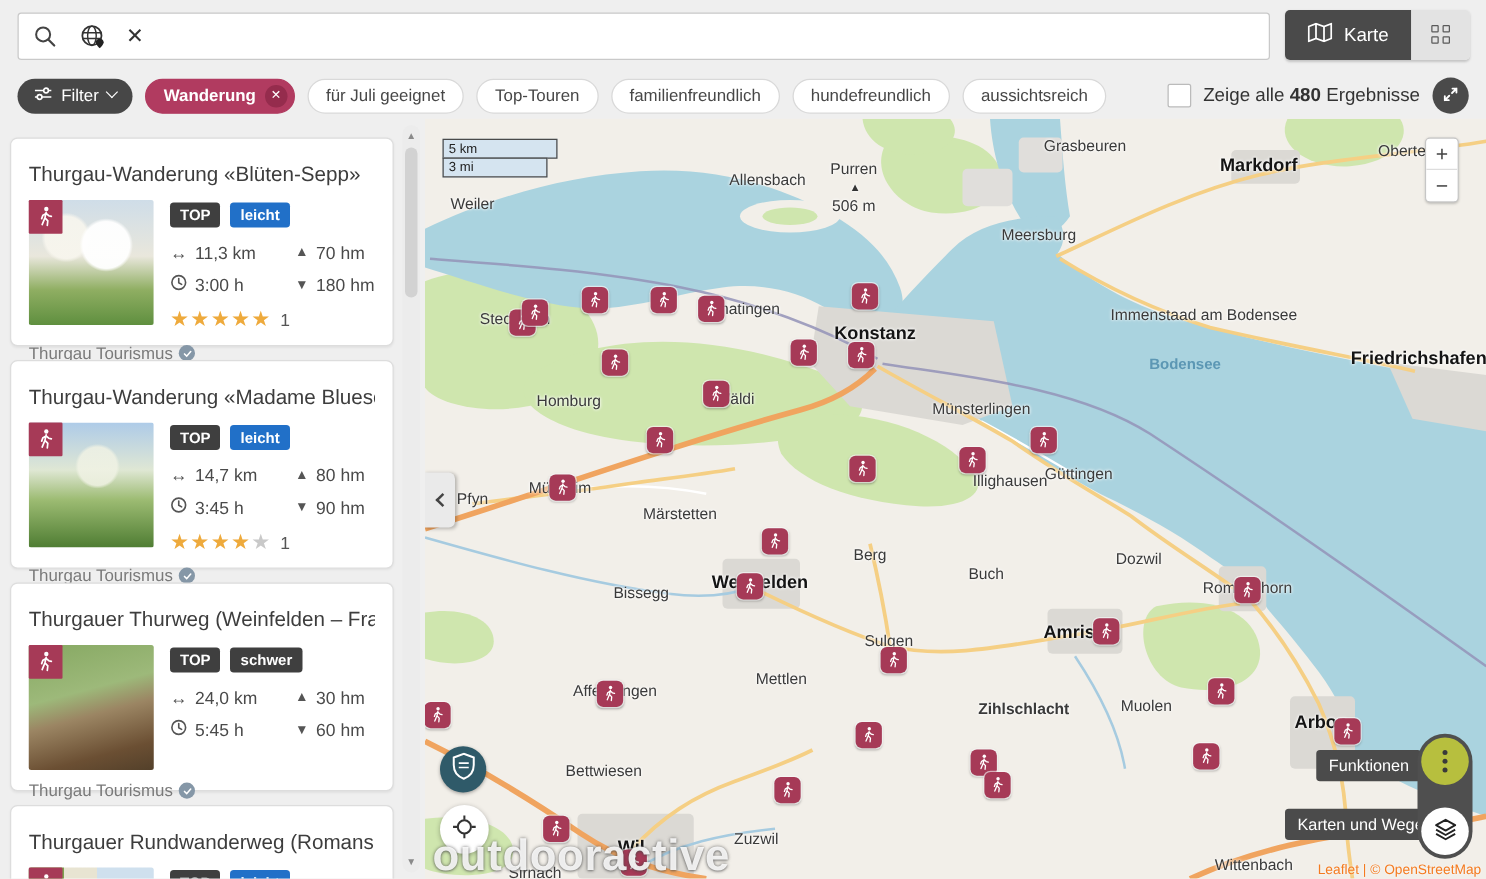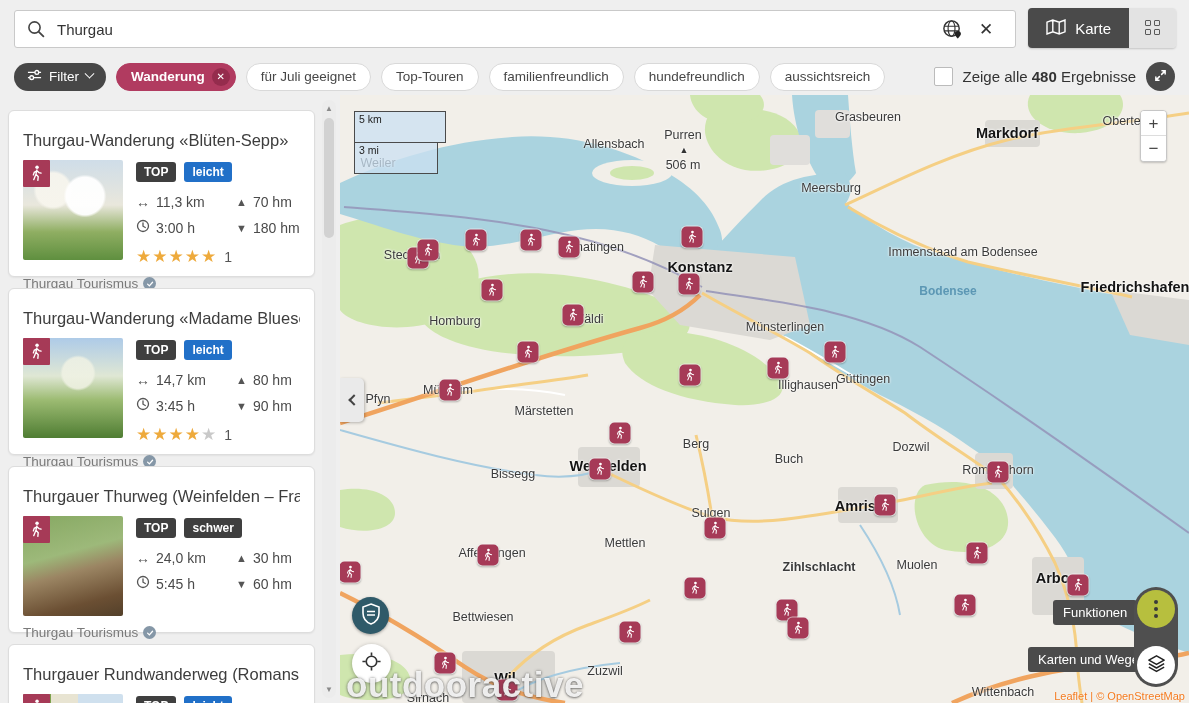--- a/index.html
+++ b/index.html
@@ -87,21 +87,21 @@
         text-shadow:0 0 2px #fff,0 0 3px #fff; pointer-events:none; }
   .lb.bold { font-weight:bold; font-size:14.5px; color:#141414; }
   .lb.water { color:#5c97b4; font-weight:bold; font-size:12px; text-shadow:none; }
   .lb.peakico { font-size:9px; color:#333; }
   .mk { position:absolute; width:21px; height:21px; background:#a63a57; border-radius:5px; transform:translate(-50%,-50%);
         box-shadow:0 0 0 1px rgba(255,255,255,.6),0 1px 2px rgba(0,0,0,.35); display:flex; align-items:center;
         justify-content:center; z-index:3; cursor:pointer; }
   .mk svg { width:15px; height:15px; }
 
   .scalebox { position:absolute; left:14px; top:16px; z-index:4; font-size:10.5px; color:#222; }
-  .scalebox div { border:1px solid #4a4a4a; background:rgba(203,224,242,.75); padding:0 4px; height:32px; line-height:15px; }
+  .scalebox div { border:1px solid #4a4a4a; background:rgba(203,224,242,.75); padding:0 4px; height:16px; line-height:15px; }
   .scalebox .s1 { width:92px; }
   .scalebox .s2 { width:84px; margin-top:-1px; }
 
   .zoomctl { position:absolute; right:22px; top:15px; width:27px; z-index:4; background:#fff; border:1px solid #c6c6c6;
              border-radius:4px; overflow:hidden; box-shadow:0 1px 2px rgba(0,0,0,.2); }
   .zoomctl button { display:block; width:100%; height:25px; background:#fff; border:none; font-size:17px; color:#444;
                     cursor:pointer; font-family:inherit; line-height:23px; }
   .zoomctl button:first-child { border-bottom:1px solid #ddd; }
 
   .collapse-tab { position:absolute; left:0; top:283px; width:24px; height:44px; background:#eaeaea; border-radius:0 5px 5px 0;
@@ -137,21 +137,20 @@
 <body>
 
 <header class="topbar">
   <div class="searchbox">
     <span class="search-icon">
       <svg viewBox="0 0 18 18">
           <circle cx="7.5" cy="7.5" r="5.6" fill="none" stroke="#444" stroke-width="1.6"></circle>
           <path d="M11.8 11.8 L16.4 16.4" stroke="#444" stroke-width="1.8" stroke-linecap="round"></path>
         </svg>
     </span>
-    <input class="search-input" value="Thurgau" style="">
     <span class="sb-ico">
       <svg viewBox="0 0 24 24" width="23" height="23">
           <circle cx="11" cy="11" r="8" fill="none" stroke="#333" stroke-width="1.5"></circle>
           <ellipse cx="11" cy="11" rx="3.6" ry="8" fill="none" stroke="#333" stroke-width="1.2"></ellipse>
           <path d="M3.4 8.6 h15.2 M3.4 13.4 h15.2" stroke="#333" stroke-width="1.2" fill="none"></path>
           <path d="M17.5 13.5 c2 0 3.3 1.4 3.3 3 c0 2-3.3 5-3.3 5 s-3.3-3-3.3-5 c0-1.6 1.3-3 3.3-3 Z" fill="#222"></path>
         </svg>
     </span>
     <span class="sb-ico">
       <span class="close-x">✕</span>

